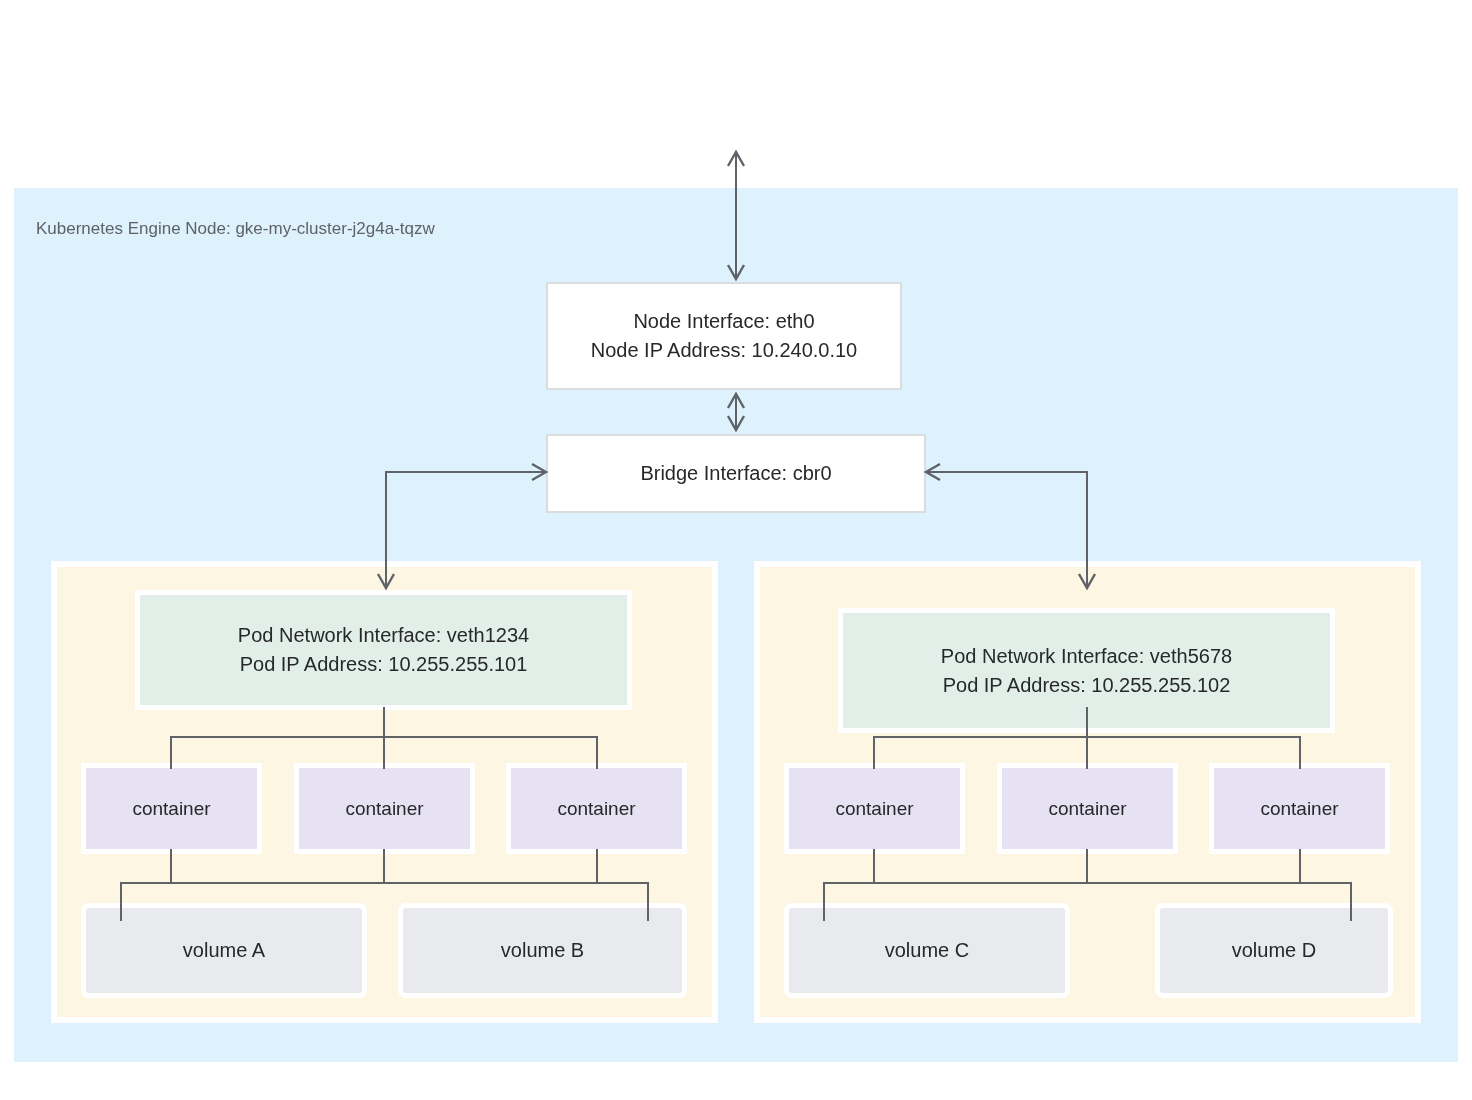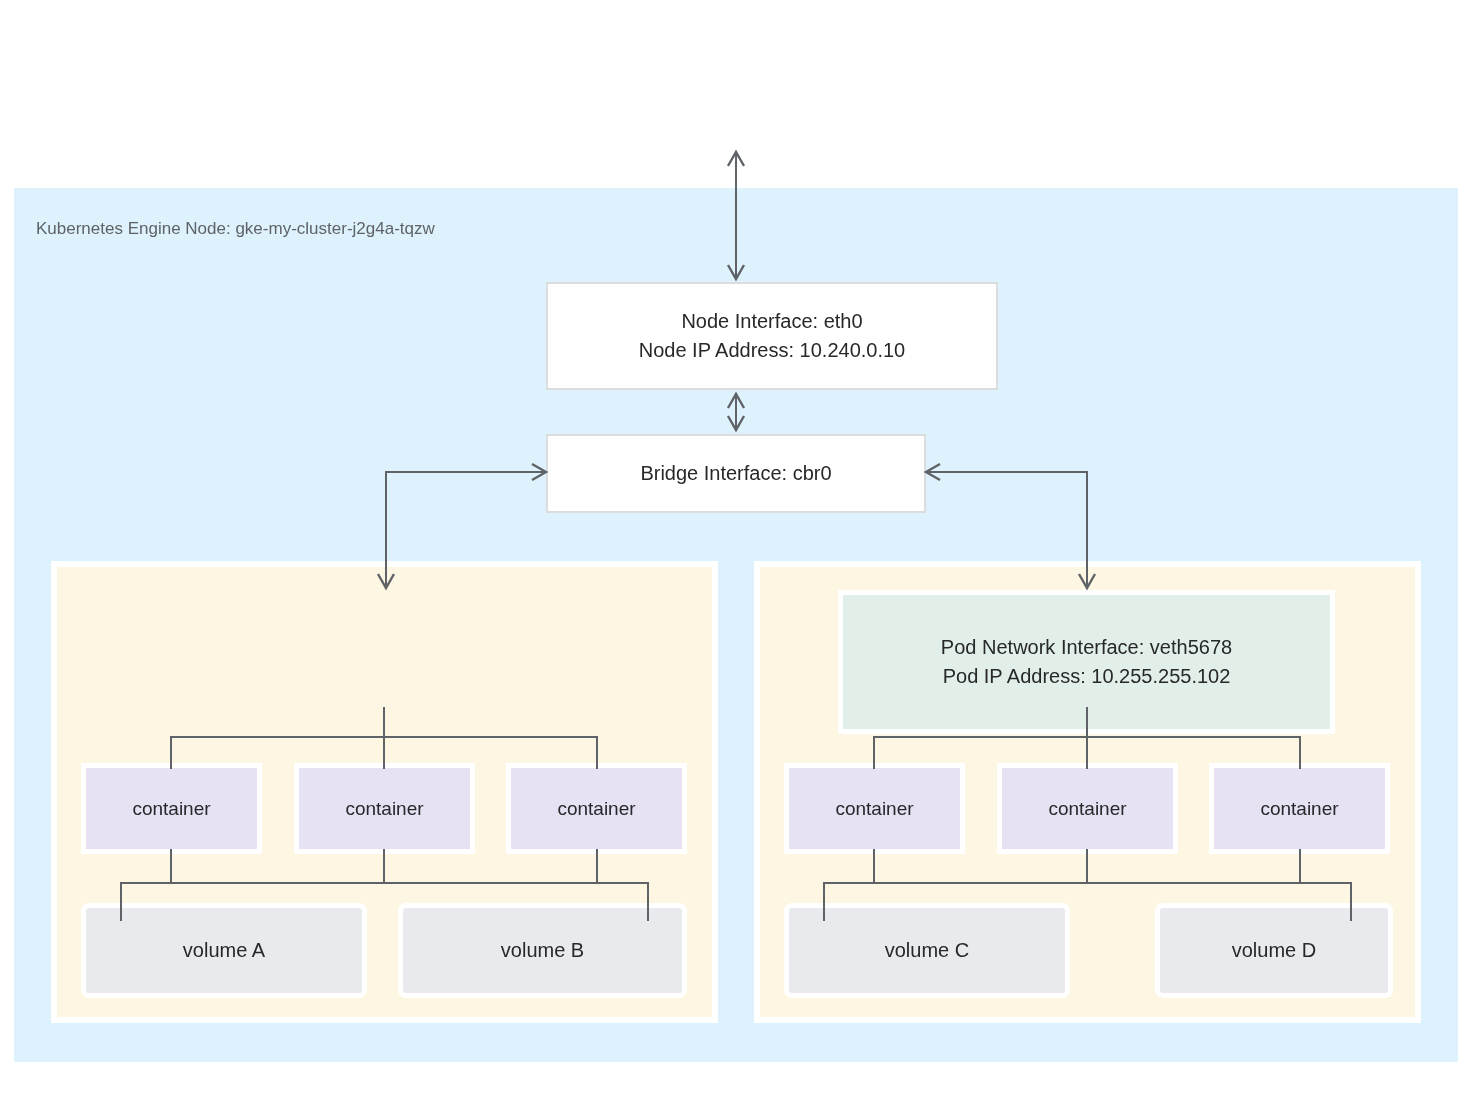--- a/index.html
+++ b/index.html
@@ -30,48 +30,52 @@
 </head>
 <body>
 
 <div id="canvas">
 
 
   <div class="abs region" style="left:14px;top:188px;width:1444px;height:874px;">
     <div class="region-label">Kubernetes Engine Node: gke-my-cluster-j2g4a-tqzw</div>
   </div>
 
-  <div class="abs white-box" style="left:546px;top:282px;width:452px;height:108px;">
+  <div class="abs white-box" style="left:546px;top:282px;width:356px;height:108px;">
     <span>Node Interface: eth0</span>
     <span>Node IP Address: 10.240.0.10</span>
   </div>
 
   <div class="abs white-box" style="left:546px;top:434px;width:380px;height:79px;">
     <span>Bridge Interface: cbr0</span>
   </div>
 
   <div class="abs pod" style="left:51px;top:561px;width:667px;height:462px;"></div>
+  <div class="abs tile green" style="left:135px;top:590px;width:497px;height:120px;">
+    <span>Pod Network Interface: veth1234</span>
+    <span>Pod IP Address: 10.255.255.101</span>
+  </div>
   <div class="abs tile purple" style="left:81px;top:763px;width:181px;height:91px;">
     <span>container</span>
   </div>
   <div class="abs tile purple" style="left:294px;top:763px;width:181px;height:91px;">
     <span>container</span>
   </div>
   <div class="abs tile purple" style="left:506px;top:763px;width:181px;height:91px;">
     <span>container</span>
   </div>
   <div class="abs tile gray" style="left:81px;top:903px;width:286px;height:95px;">
     <span>volume A</span>
   </div>
   <div class="abs tile gray" style="left:398px;top:903px;width:289px;height:95px;justify-content:center;">
     <span>volume B</span>
   </div>
 
   <div class="abs pod" style="left:754px;top:561px;width:667px;height:462px;"></div>
-  <div class="abs tile green" style="left:838px;top:590px;width:497px;height:144px;">
+  <div class="abs tile green" style="left:838px;top:608px;width:497px;height:125px;">
     <span>Pod Network Interface: veth5678</span>
     <span>Pod IP Address: 10.255.255.102</span>
   </div>
   <div class="abs tile purple" style="left:784px;top:763px;width:181px;height:91px;">
     <span>container</span>
   </div>
   <div class="abs tile purple" style="left:997px;top:763px;width:181px;height:91px;">
     <span>container</span>
   </div>
   <div class="abs tile purple" style="left:1209px;top:763px;width:181px;height:91px;">

